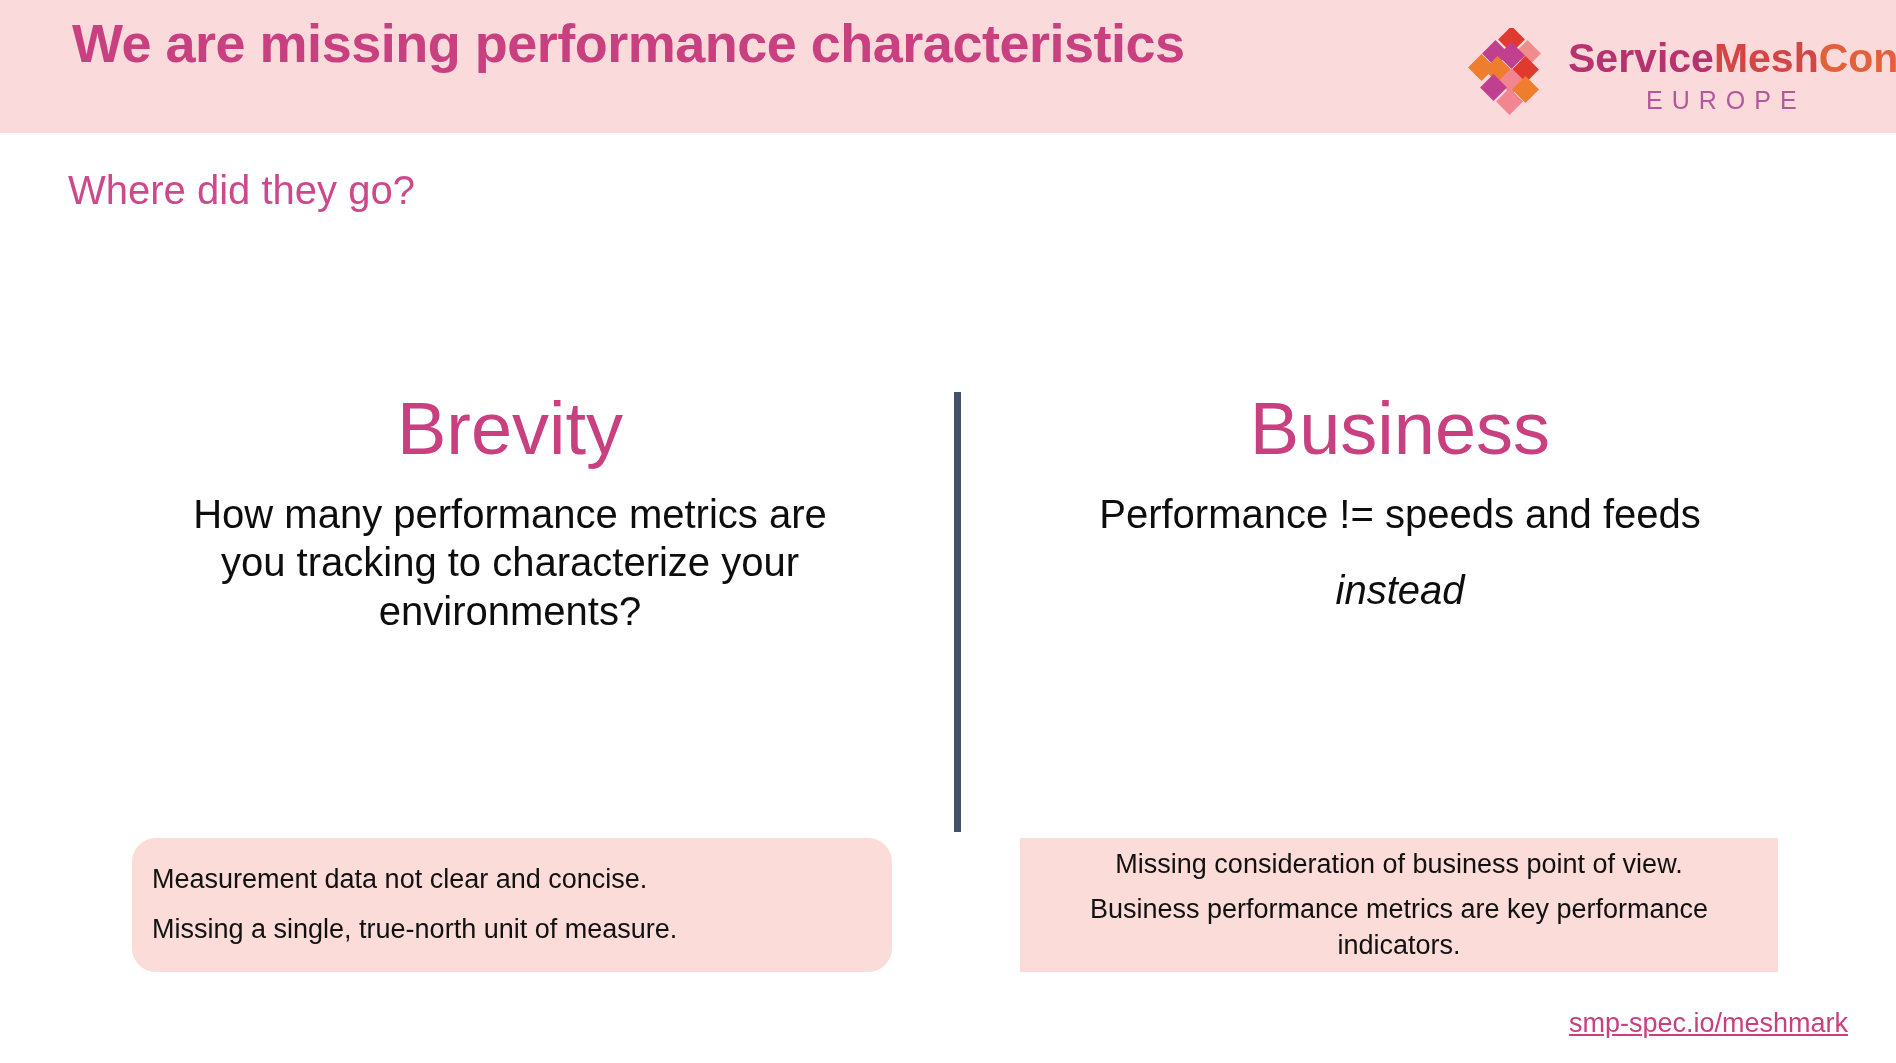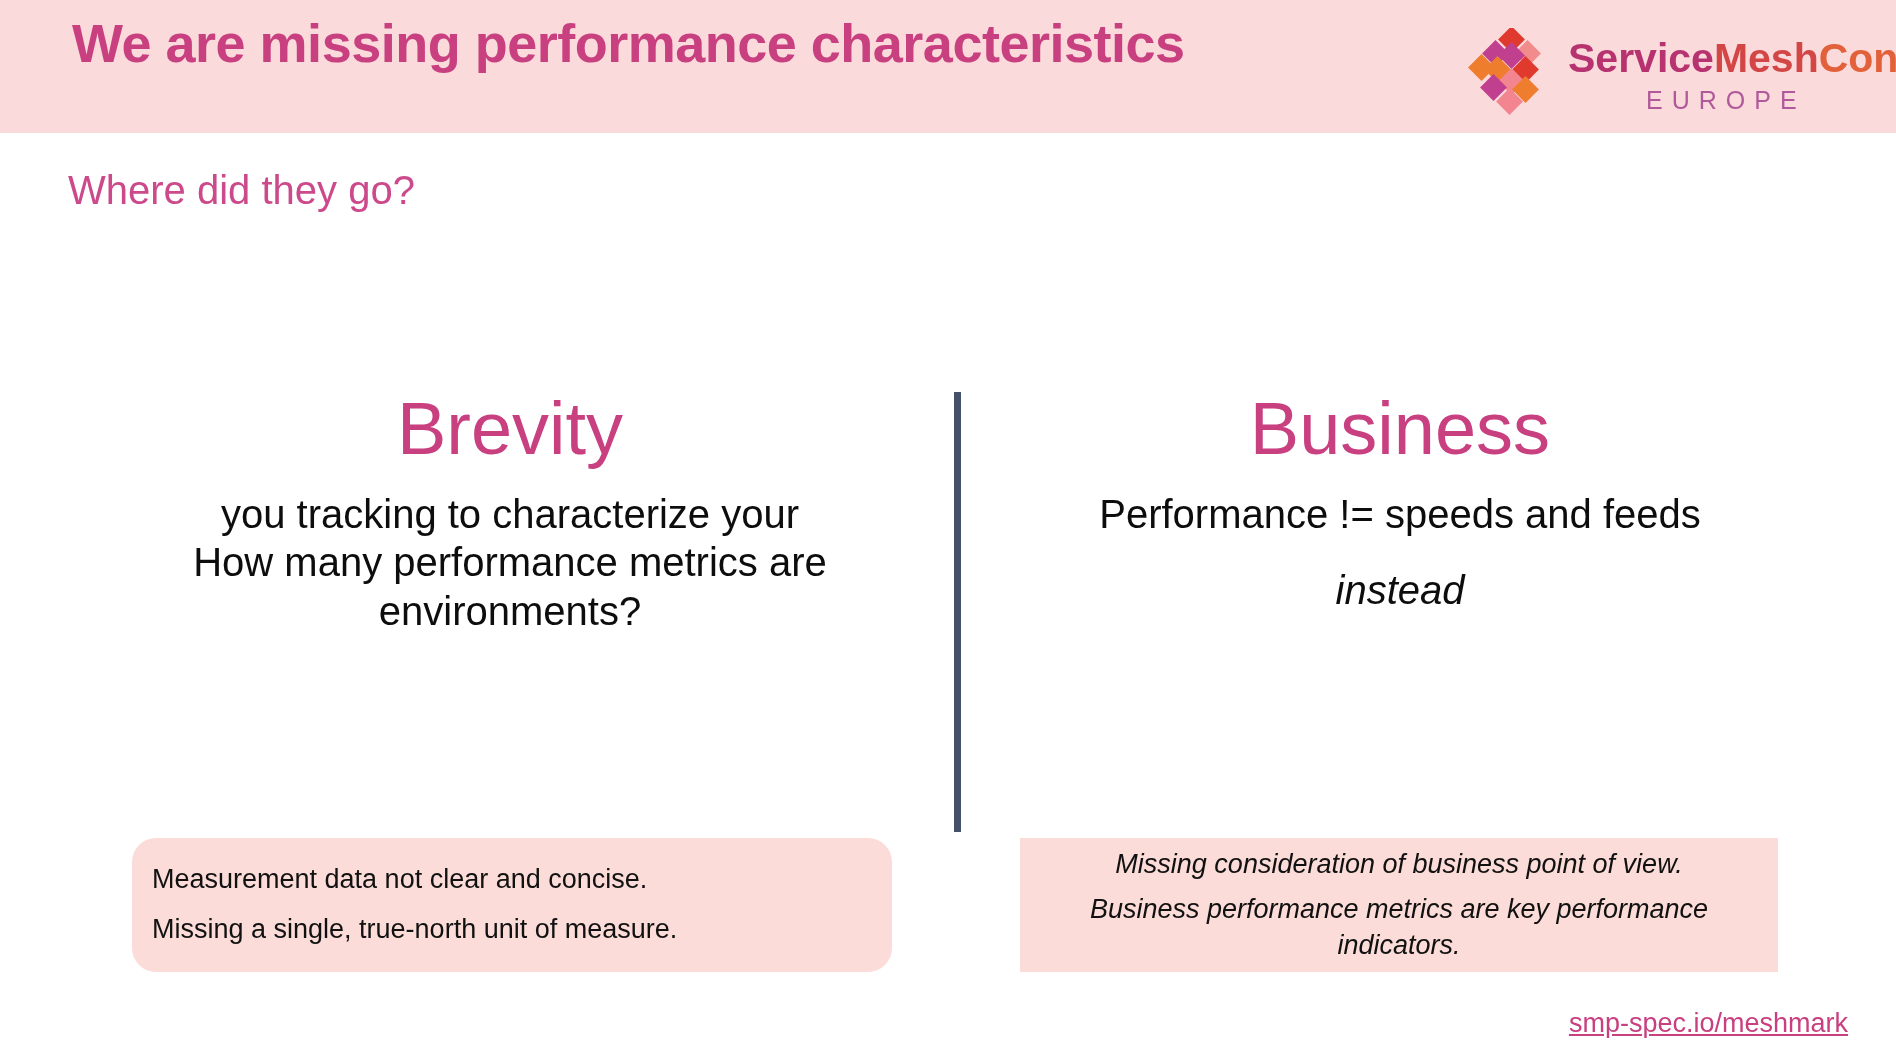--- a/index.html
+++ b/index.html
@@ -102,21 +102,21 @@
   }
   .callout-right{
     left:1020px;width:758px;
     padding:0 24px;
     text-align:center;
   }
   .callout-line{
     font-size:27px;color:#111111;line-height:1.32;
   }
   .callout-left .callout-line{margin:7px 0;}
-  .callout-right .callout-line{margin:5px 0;font-style:italic;}
+  .callout-right .callout-line{margin:5px 0;}
 
   
   .footer-link{
     position:absolute;right:48px;bottom:24px;
     font-size:27px;font-weight:normal;
     color:#c8407f;
     text-decoration:underline;
     white-space:nowrap;
   }
 </style>
@@ -147,22 +147,22 @@
   <div class="logo-europe">EUROPE</div>
 </div>
 
 <div class="subtitle">Where did they go?</div>
 
 <div class="divider"></div>
 
 <div class="col col-left">
   <div class="col-heading">Brevity</div>
   <div class="col-body">
+    <span class="line">How many performance metrics are</span>
     <span class="line">you tracking to characterize your</span>
-    <span class="line">How many performance metrics are</span>
     <span class="line">environments?</span>
   </div>
 </div>
 
 <div class="col col-right">
   <div class="col-heading">Business</div>
   <div class="col-body">
     <span class="line">Performance != speeds and feeds</span>
     <span class="line italic">instead</span>
   </div>

